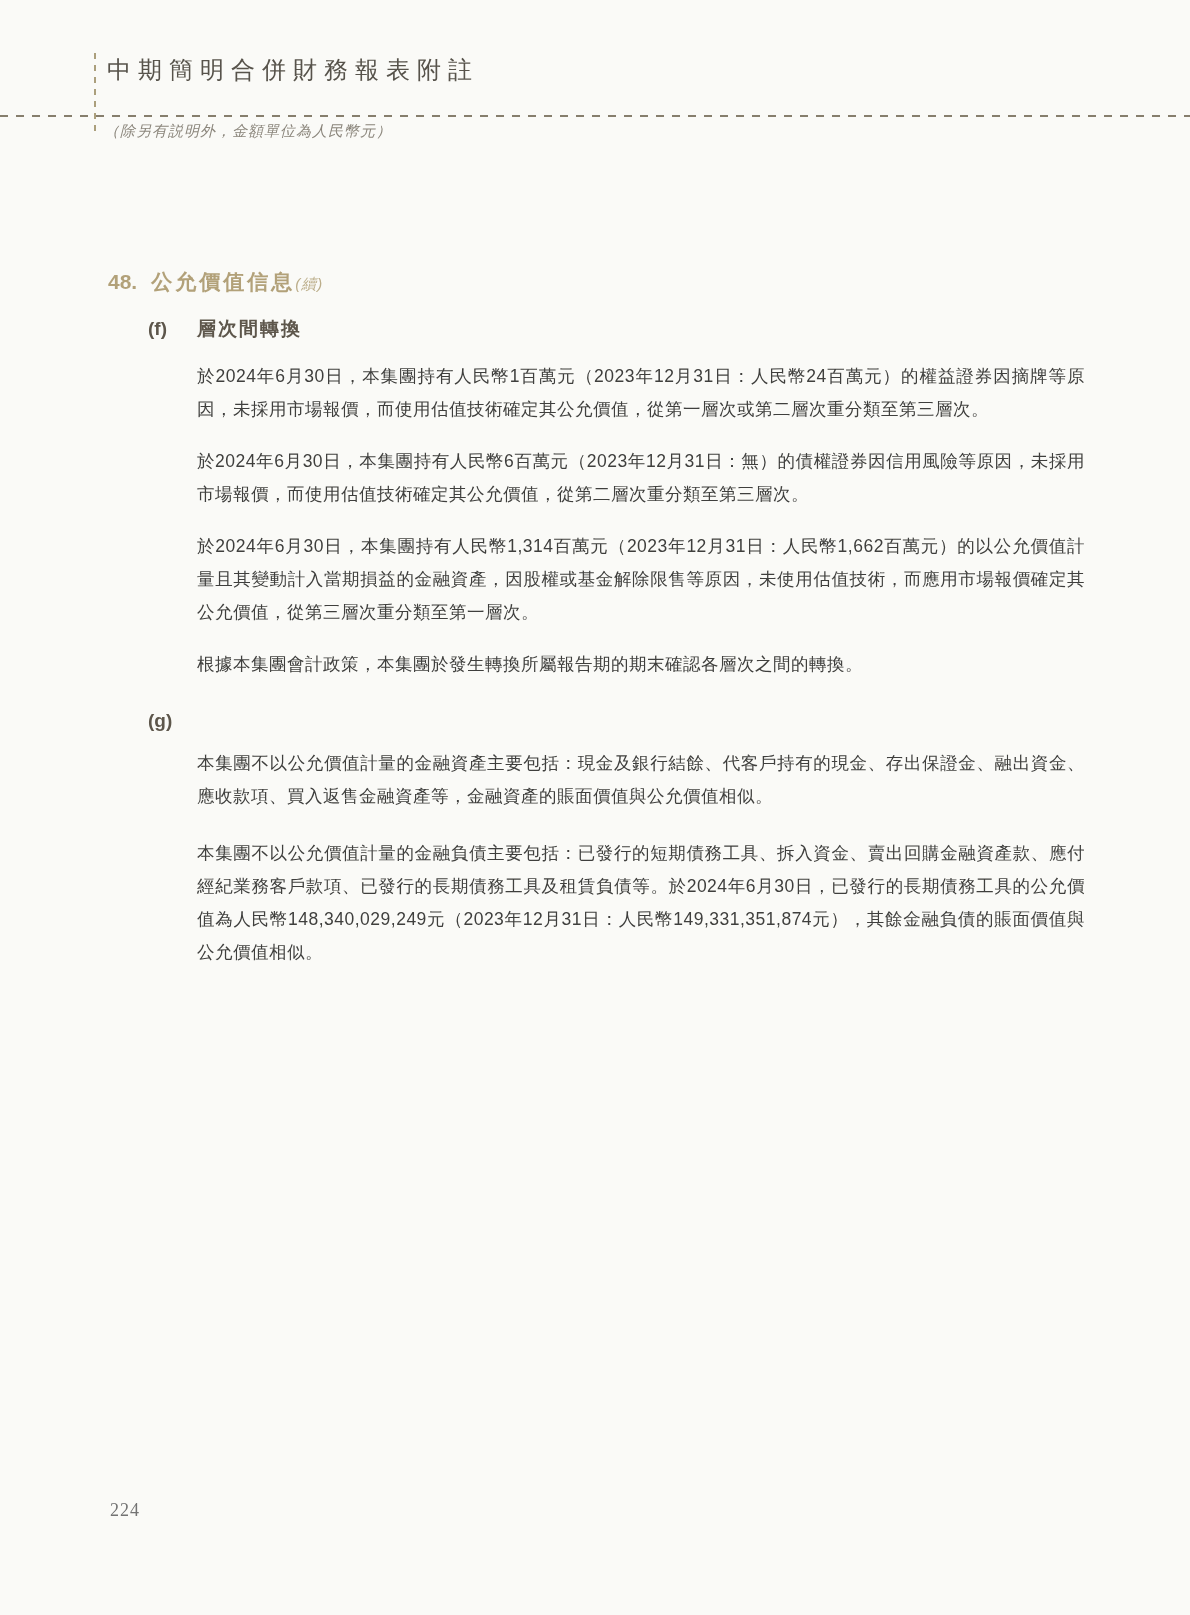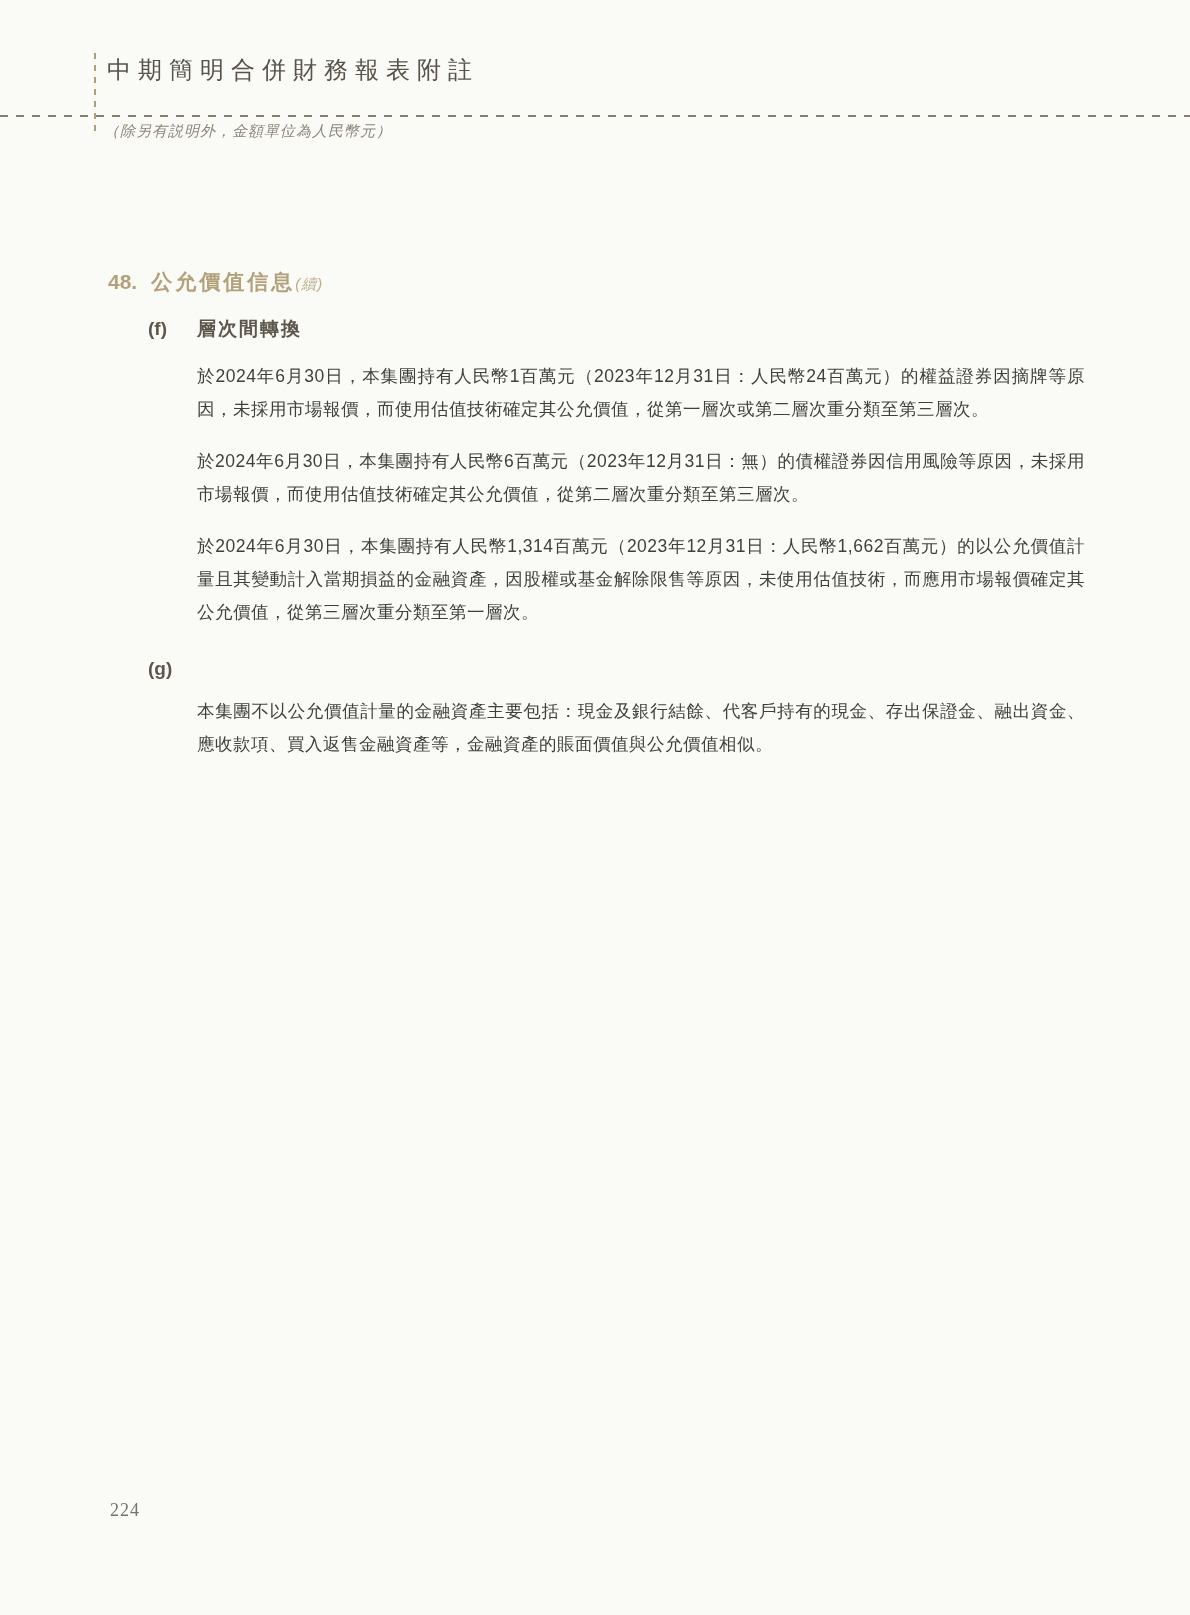--- a/index.html
+++ b/index.html
@@ -147,26 +147,28 @@
     </div>
 
     <div class="subsection-head">
       <span class="subsection-label">(f)</span>
       <span class="subsection-title">層次間轉換</span>
     </div>
     <div class="paragraphs">
       <p>於2024年6月30日，本集團持有人民幣1百萬元（2023年12月31日：人民幣24百萬元）的權益證券因摘牌等原因，未採用市場報價，而使用估值技術確定其公允價值，從第一層次或第二層次重分類至第三層次。</p>
       <p>於2024年6月30日，本集團持有人民幣6百萬元（2023年12月31日：無）的債權證券因信用風險等原因，未採用市場報價，而使用估值技術確定其公允價值，從第二層次重分類至第三層次。</p>
       <p>於2024年6月30日，本集團持有人民幣1,314百萬元（2023年12月31日：人民幣1,662百萬元）的以公允價值計量且其變動計入當期損益的金融資產，因股權或基金解除限售等原因，未使用估值技術，而應用市場報價確定其公允價值，從第三層次重分類至第一層次。</p>
+      <p class="gap-lg">根據本集團會計政策，本集團於發生轉換所屬報告期的期末確認各層次之間的轉換。</p>
     </div>
 
     <div class="subsection-head g">
       <span class="subsection-label">(g)</span>
     </div>
     <div class="paragraphs g">
       <p>本集團不以公允價值計量的金融資產主要包括：現金及銀行結餘、代客戶持有的現金、存出保證金、融出資金、應收款項、買入返售金融資產等，金融資產的賬面價值與公允價值相似。</p>
+      <p>本集團不以公允價值計量的金融負債主要包括：已發行的短期債務工具、拆入資金、賣出回購金融資產款、應付經紀業務客戶款項、已發行的長期債務工具及租賃負債等。於2024年6月30日，已發行的長期債務工具的公允價值為人民幣148,340,029,249元（2023年12月31日：人民幣149,331,351,874元），其餘金融負債的賬面價值與公允價值相似。</p>
     </div>
 
   </div>
 
   <div class="page-number">224</div>
 
 </div>
 
 </body></html>

